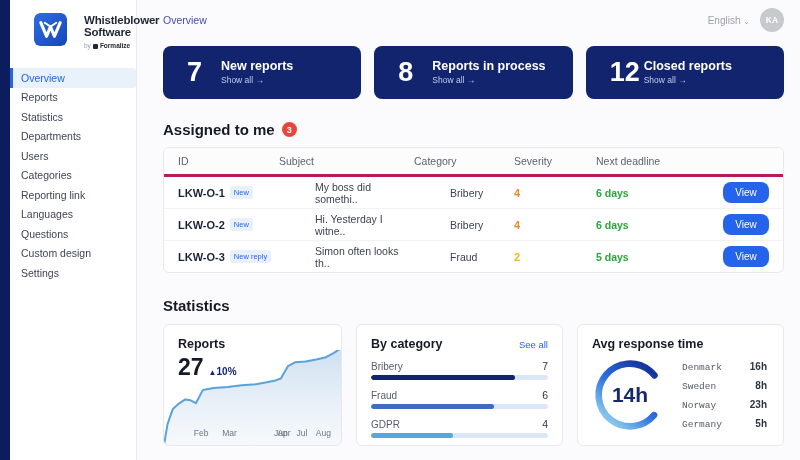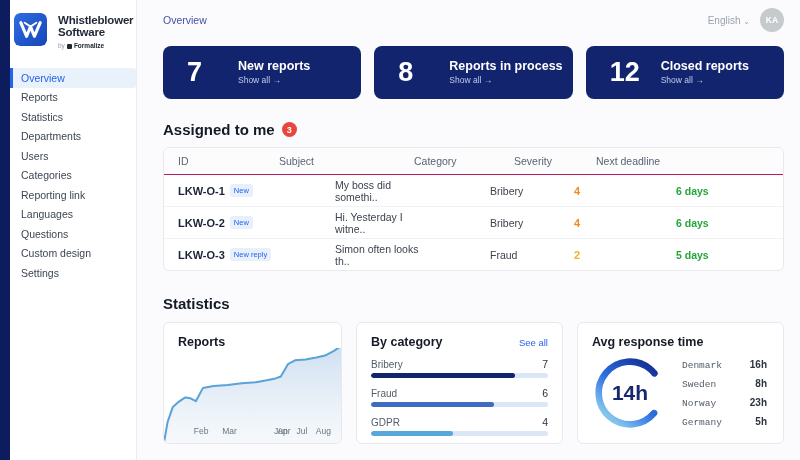--- a/index.html
+++ b/index.html
@@ -5,21 +5,21 @@
   html,body{margin:0;padding:0;background:#e8e8e8;}
   .app{position:relative;width:800px;height:460px;background:#fbfbfd;overflow:hidden;
        font-family:"Liberation Sans",sans-serif;-webkit-font-smoothing:antialiased;}
 
   
   .rail{position:absolute;left:0;top:0;width:10px;height:460px;background:var(--c-rail,#0c1c5c);}
 
   
   .sidebar{position:absolute;left:10px;top:0;width:127px;height:460px;background:#fff;
            border-right:1px solid #e9ebef;box-sizing:border-box;}
-  .brand{display:flex;align-items:flex-start;gap:11px;padding:13px 8px 10px 4px;}
+  .brand{display:flex;align-items:flex-start;gap:17px;padding:13px 8px 10px 24px;}
   .brand-icon{width:33px;height:33px;border-radius:6px;flex:0 0 auto;}
   .brand-text{line-height:12px;padding-top:1px;}
   .brand-name{font-size:11.5px;font-weight:bold;color:#1f2735;letter-spacing:-.2px;}
   .brand-by{display:flex;align-items:center;gap:2px;margin-top:2px;}
   .brand-by .by{font-size:6.5px;color:#9aa1ab;}
   .f-glyph{width:5px;height:5px;background:#23282e;border-radius:1px;display:inline-block;}
   .brand-by .fname{font-size:6.5px;font-weight:bold;color:#23282e;}
   .menu{margin-top:6px;}
   .menu-item{display:flex;align-items:center;height:19.5px;padding-left:8px;
              border-left:3px solid transparent;font-size:10.5px;color:#3d4553;cursor:pointer;}
@@ -37,37 +37,37 @@
   .lang .chev{font-size:8px;color:#9aa2ad;}
   .avatar{width:24px;height:24px;border-radius:50%;background:#c7cacd;color:#fff;
           font-size:8.5px;font-weight:bold;display:flex;align-items:center;justify-content:center;cursor:pointer;}
 
   
   .stat-row{display:flex;gap:13px;margin-top:6px;}
   .stat-card{flex:1;height:53px;background:var(--c-navy,#13246f);border-radius:8px;
              display:flex;align-items:center;padding-left:24px;box-sizing:border-box;
              color:#fff;cursor:pointer;}
   .stat-num{font-size:27px;font-weight:bold;min-width:34px;}
-  .stat-txt{margin-left:17px;}
+  .stat-txt{margin-left:0;}
   .stat-label{font-size:12.5px;font-weight:bold;line-height:13px;}
   .stat-link{font-size:8.5px;color:#c0cbe9;margin-top:2px;}
 
   
   .section-title{display:flex;align-items:center;gap:7px;font-size:15px;font-weight:bold;
                  color:#151b26;margin-top:22px;}
   .count-badge{width:15px;height:15px;border-radius:50%;background:var(--c-red,#e8463c);
                color:#fff;font-size:9px;font-weight:bold;display:flex;align-items:center;
                justify-content:center;}
 
   .table{margin-top:9px;background:#fff;border:1px solid #e7e9ee;border-radius:6px;overflow:hidden;}
   .t-grid{display:grid;grid-template-columns:101px 135px 100px 82px 115px 1fr;
           align-items:center;padding:0 14px;}
-  .t-head{height:26px;background:#fcfcfd;border-bottom:1px solid #be185d;}
+  .t-head{height:26px;background:#fcfcfd;border-bottom:3px solid #be185d;}
   .t-head span{font-size:10.5px;color:#5a6472;}
-  .t-row{height:31px;border-bottom:1px solid #f0f2f5;gap:20px;}
+  .t-row{height:31px;border-bottom:1px solid #f0f2f5;}
   .t-row:last-child{border-bottom:none;}
   .cell-id{display:flex;align-items:center;gap:5px;}
   .rid{font-size:11px;font-weight:bold;color:#1a2234;}
   .tag{font-size:7.5px;color:var(--c-accent,#2563eb);background:#e8f0fc;border-radius:3px;
        padding:2px 4px;white-space:nowrap;}
   .subj,.cat{font-size:10.5px;color:#3b4350;padding-left:36px;}
   .sev{font-size:11px;font-weight:bold;}
   .sev-a{color:var(--c-orange,#ee8a1f);}
   .sev-b{color:var(--c-yellow,#efb429);}
   .dl{font-size:10.5px;font-weight:bold;color:var(--c-green,#23a63a);}
@@ -274,20 +274,24 @@
 
     <div class="section-title stats-title">
       <span>Statistics</span>
     </div>
 
     <div class="chart-row">
 
       <div class="chart-card">
         <div class="rep-head">
           <div class="cc-title">Reports</div>
+          <div class="rep-val-row">
+            <span class="rep-val">27</span>
+            <span class="rep-delta"><span class="tri">▲</span><span>10%</span></span>
+          </div>
         </div>
         <svg class="rep-chart" viewBox="0 0 100 100" preserveAspectRatio="none">
           <defs>
             <linearGradient id="areaGrad" x1="0" y1="0" x2="0" y2="1">
               <stop offset="0" stop-color="#c9dcef" stop-opacity="0.9"></stop>
               <stop offset="1" stop-color="#eef3f8" stop-opacity="0.5"></stop>
             </linearGradient>
           </defs>
           <polygon fill="url(#areaGrad)" points="0,100 2,78 5,62 8,57 12,52 15,53 18,56 22,42 28,40 36,39 44,37 52,36 58,34 63,32 66,30 70,17 74,13 80,12 86,10 91,8 96,3 100,-2 100,102 0,102"></polygon>
           <polyline fill="none" stroke="#5aa2d8" stroke-width="2" vector-effect="non-scaling-stroke" stroke-linejoin="round" points="0,100 2,78 5,62 8,57 12,52 15,53 18,56 22,42 28,40 36,39 44,37 52,36 58,34 63,32 66,30 70,17 74,13 80,12 86,10 91,8 96,3 100,-2"></polyline>

